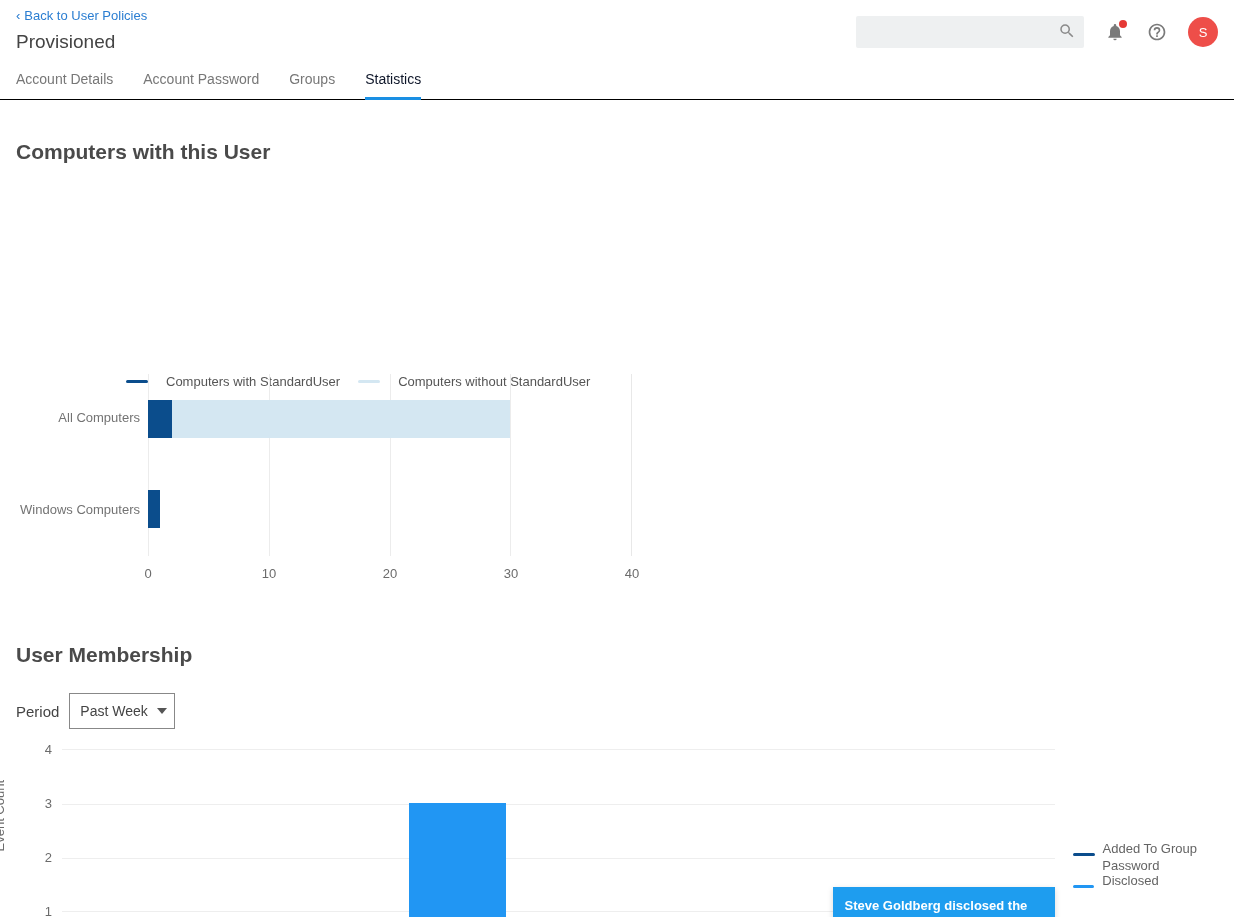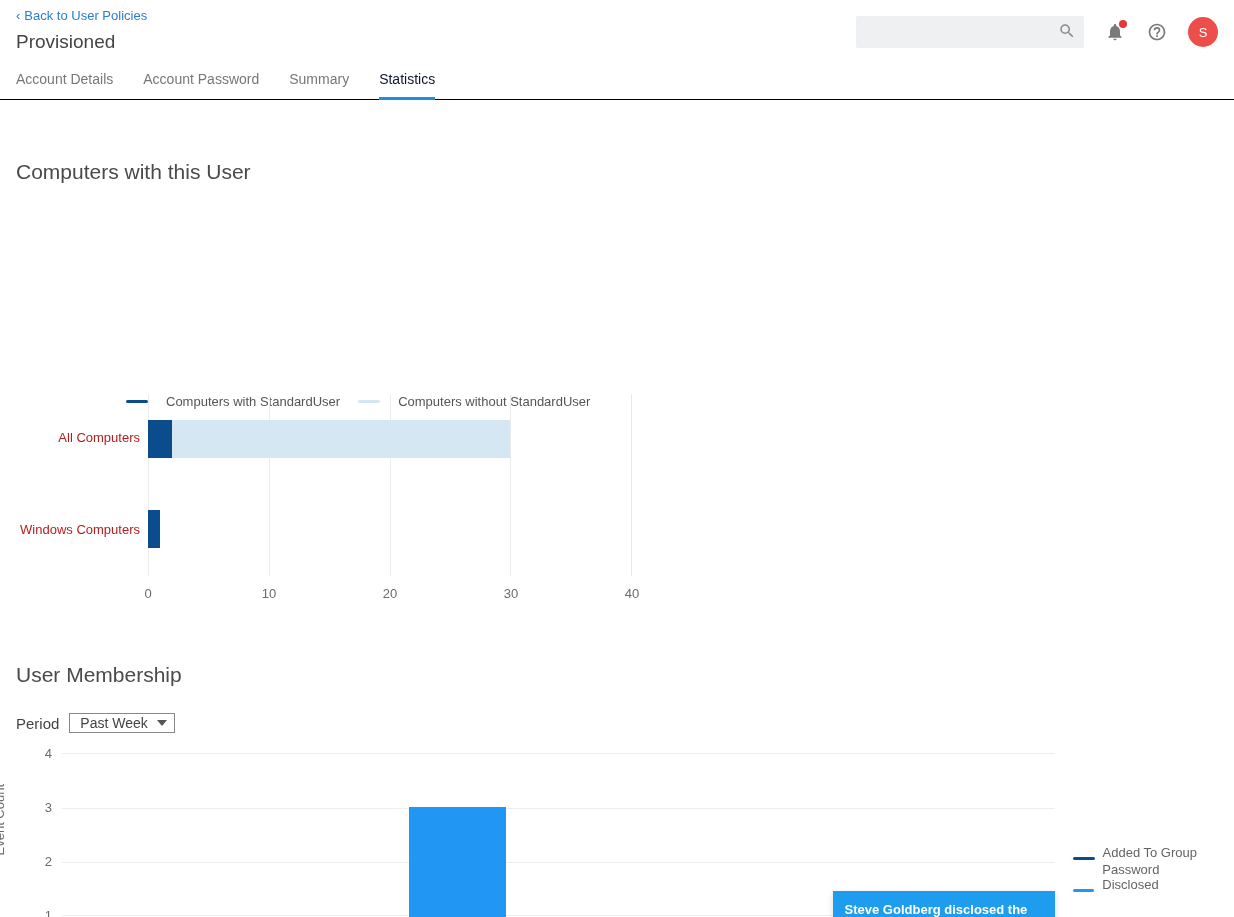--- a/index.html
+++ b/index.html
@@ -53,21 +53,21 @@
   .tab.active::after{
     content:""; position:absolute; left:0; right:0; bottom:-1px; height:3px; background:#1a8fe3;
   }
 
   .body-wrap { padding: 40px 16px 40px 16px; }
 
   .two-col { display:flex; gap:40px; align-items:flex-start;}
   .left-col { flex:0 0 620px; }
   .right-col { flex:1; padding-top:2px;}
 
-  h2.section-title { font-size:21px; font-weight:400; color:#4a4a4a; margin-bottom:26px;margin-top:20px;}
+  h2.section-title { font-size:21px; font-weight:700; color:#4a4a4a; margin-bottom:26px;}
   .section-title .info-circ {
     display:inline-flex; width:18px;height:18px; border:1.5px solid #7a7a7a; border-radius:50%;
     font-size:12px; color:#7a7a7a; align-items:center; justify-content:center; margin-left:6px;
     font-style: italic; font-family: Georgia, serif; vertical-align:middle;
   }
 
   .report-links { display:flex; flex-direction:column; gap:14px; margin-top:10px;}
   .report-links a { color:#1a73c7; font-size:14px;}
 
   
@@ -79,39 +79,39 @@
     border-right:1px solid #e8e8e8;
   }
   .c1-row { position:absolute; left:0; height:90px; width:100%; display:flex; align-items:center; }
   .c1-row.row-all { top:0; }
   .c1-row.row-win { top:90px; }
   .c1-bar { height:38px; display:flex; }
   .seg-with { background:#0b4d8c; height:100%; }
   .seg-without { background:#d4e7f2; height:100%; }
 
   .c1-ylabel {
-    position:absolute; left:0; width:124px; text-align:right; font-size:13px; color:#b91c1c;
+    position:absolute; left:0; width:124px; text-align:right; font-size:13px; color:#737373;
   }
   .c1-ylabel.y-all { top:36px; }
   .c1-ylabel.y-win { top:128px; }
 
   .c1-gridline { position:absolute; top:0; bottom:0; width:0; border-left:1px solid #ececec;}
   .c1-xaxis { position:absolute; left:132px; top:182px; width:484px; }
   .c1-xtick { position:absolute; transform:translateX(-50%); font-size:13px; color:#6b6b6b; top:10px;}
 
   .c1-legend { display:flex; gap:18px; align-items:center; font-size:13px; color:#555; margin-top:210px; margin-left:110px;}
   .leg-line { width:22px; height:3px; display:inline-block; border-radius:2px;}
   .leg-line.dk { background:#0b4d8c;}
   .leg-line.lt { background:#d4e7f2;}
 
   
   .section2 { margin-top:34px; }
   .period-row { display:flex; align-items:center; gap:10px; margin-bottom:20px; font-size:15px; color:#444;}
   .period-select {
-    border:1px solid #888; height:20px; padding:0 26px 0 10px; font-size:14px; color:#444; background:#fff;
+    border:1px solid #888; height:36px; padding:0 26px 0 10px; font-size:14px; color:#444; background:#fff;
     appearance:none; position:relative;
   }
   .select-wrap{ position:relative; display:inline-block;}
   .select-wrap::after{
     content:""; position:absolute; right:8px; top:50%; transform:translateY(-50%);
     border-left:5px solid transparent; border-right:5px solid transparent; border-top:6px solid #555;
     pointer-events:none;
   }
 
   
@@ -181,21 +181,21 @@
     </div>
     <div class="avatar">
       <span>S</span>
     </div>
   </div>
 </div>
 
 <div class="tabs">
   <div class="tab">Account Details</div>
   <div class="tab">Account Password</div>
-  <div class="tab">Summary</div>
+  <div class="tab">Groups</div>
   <div class="tab active">Statistics</div>
 </div>
 
 <div class="body-wrap">
 
   <div class="two-col">
     <div class="left-col">
       <h2 class="section-title">Computers with this User</h2>
 
       <div class="chart1">

